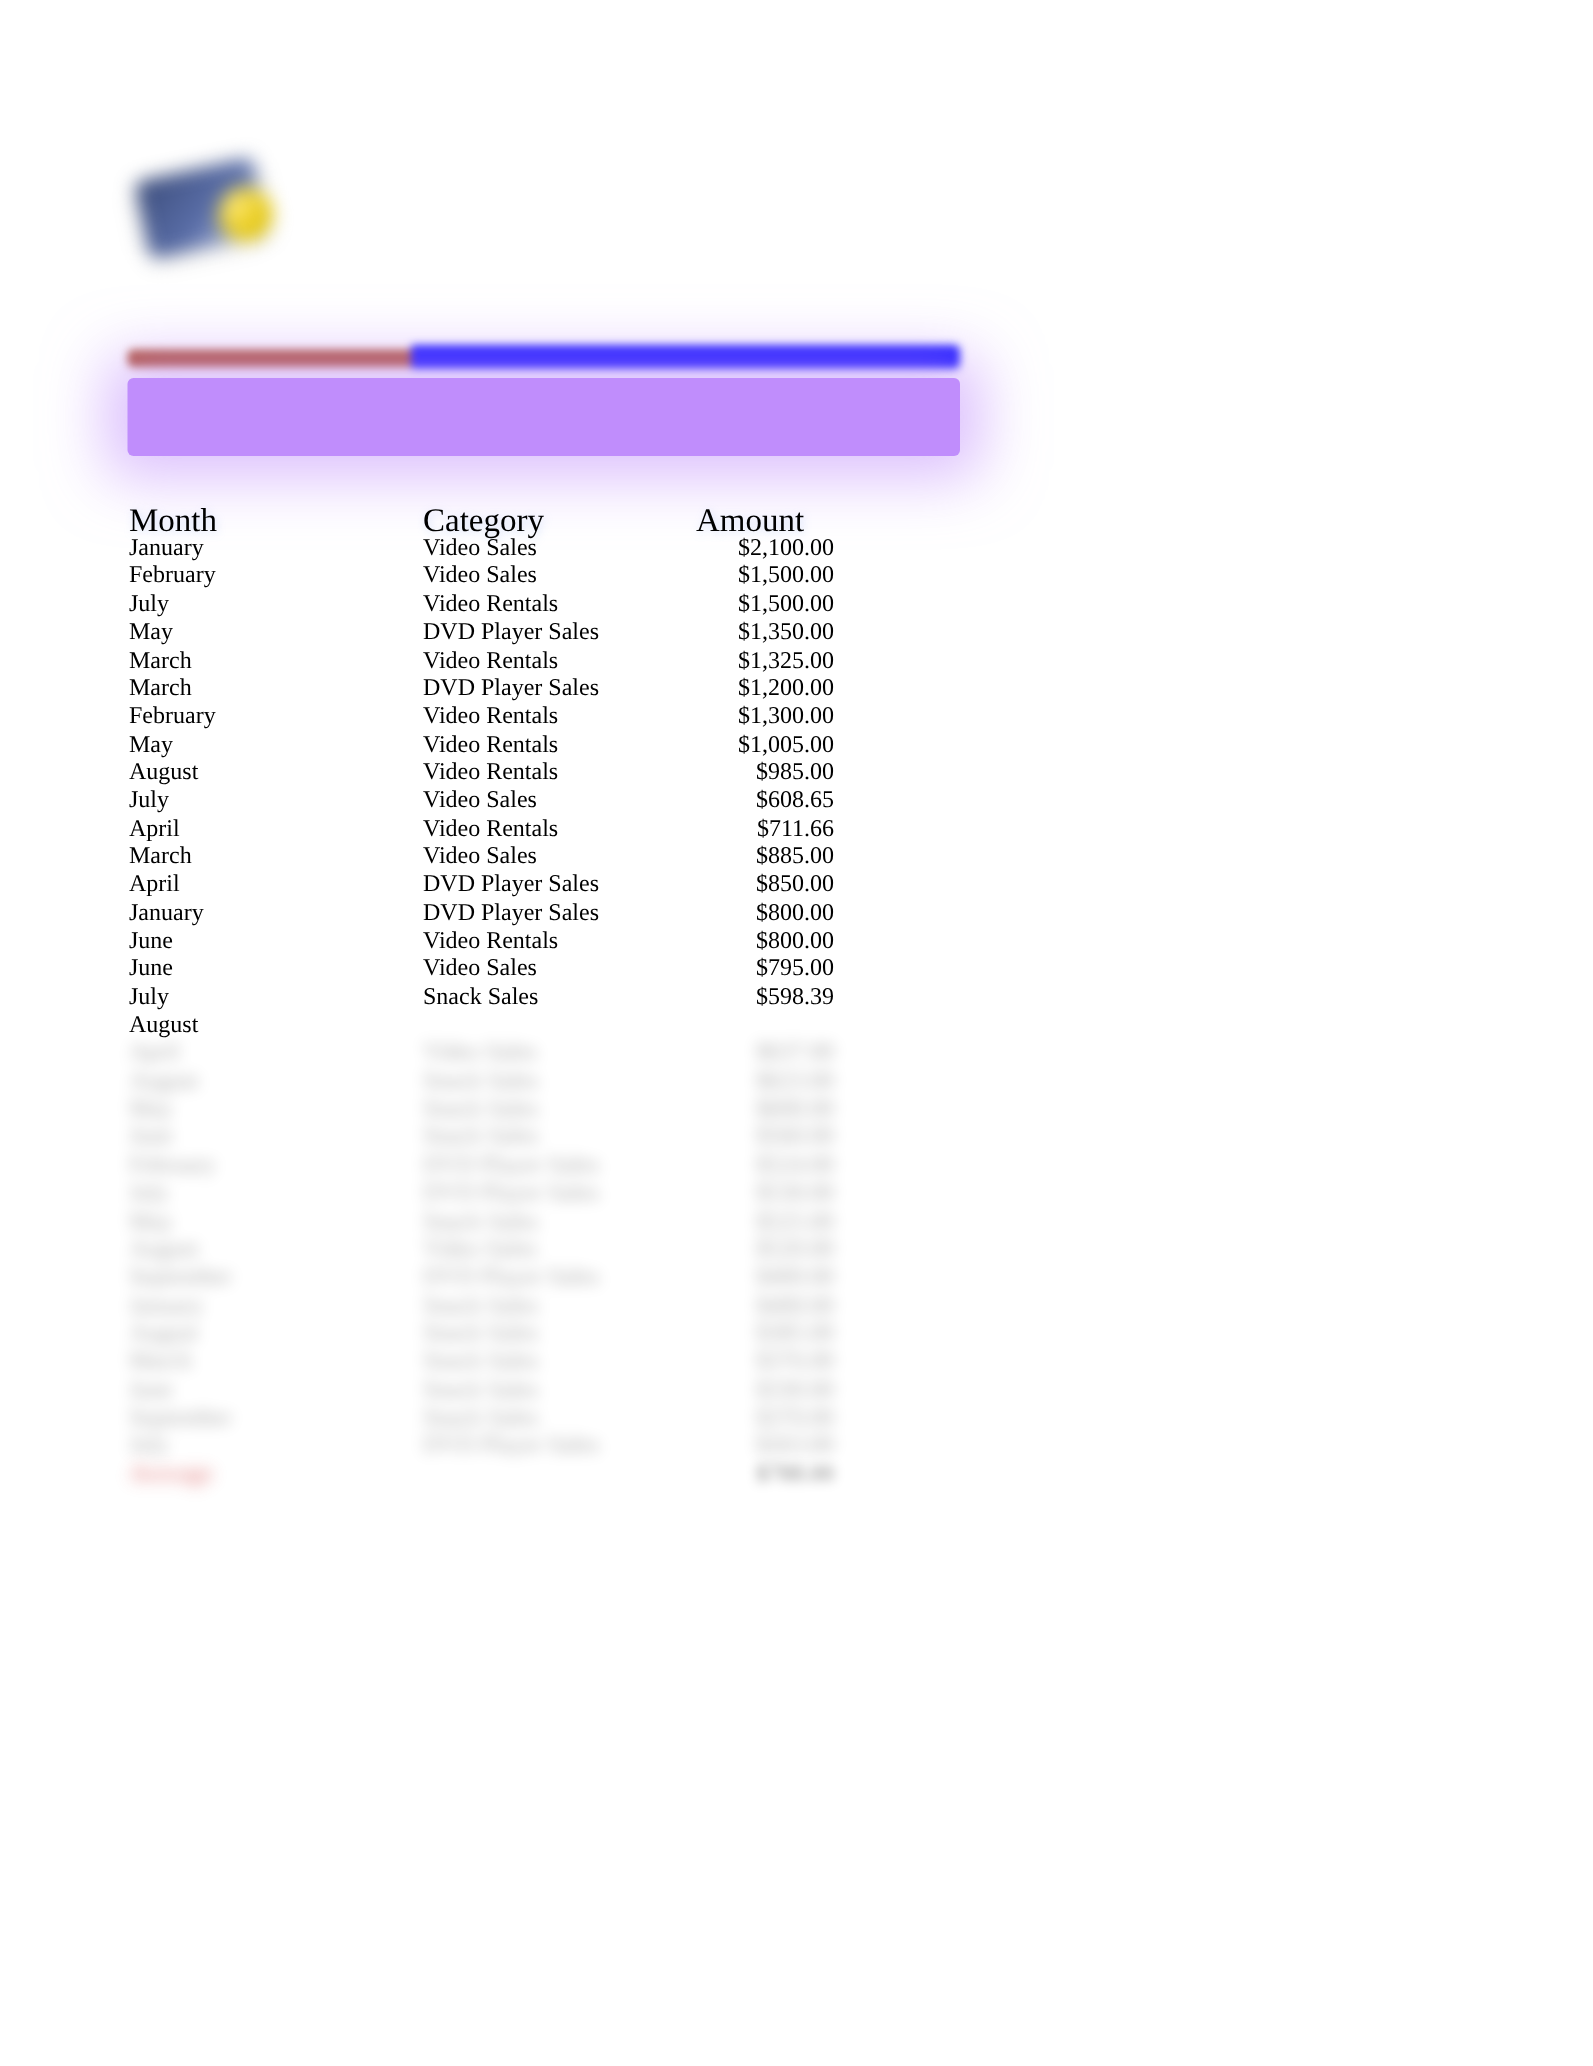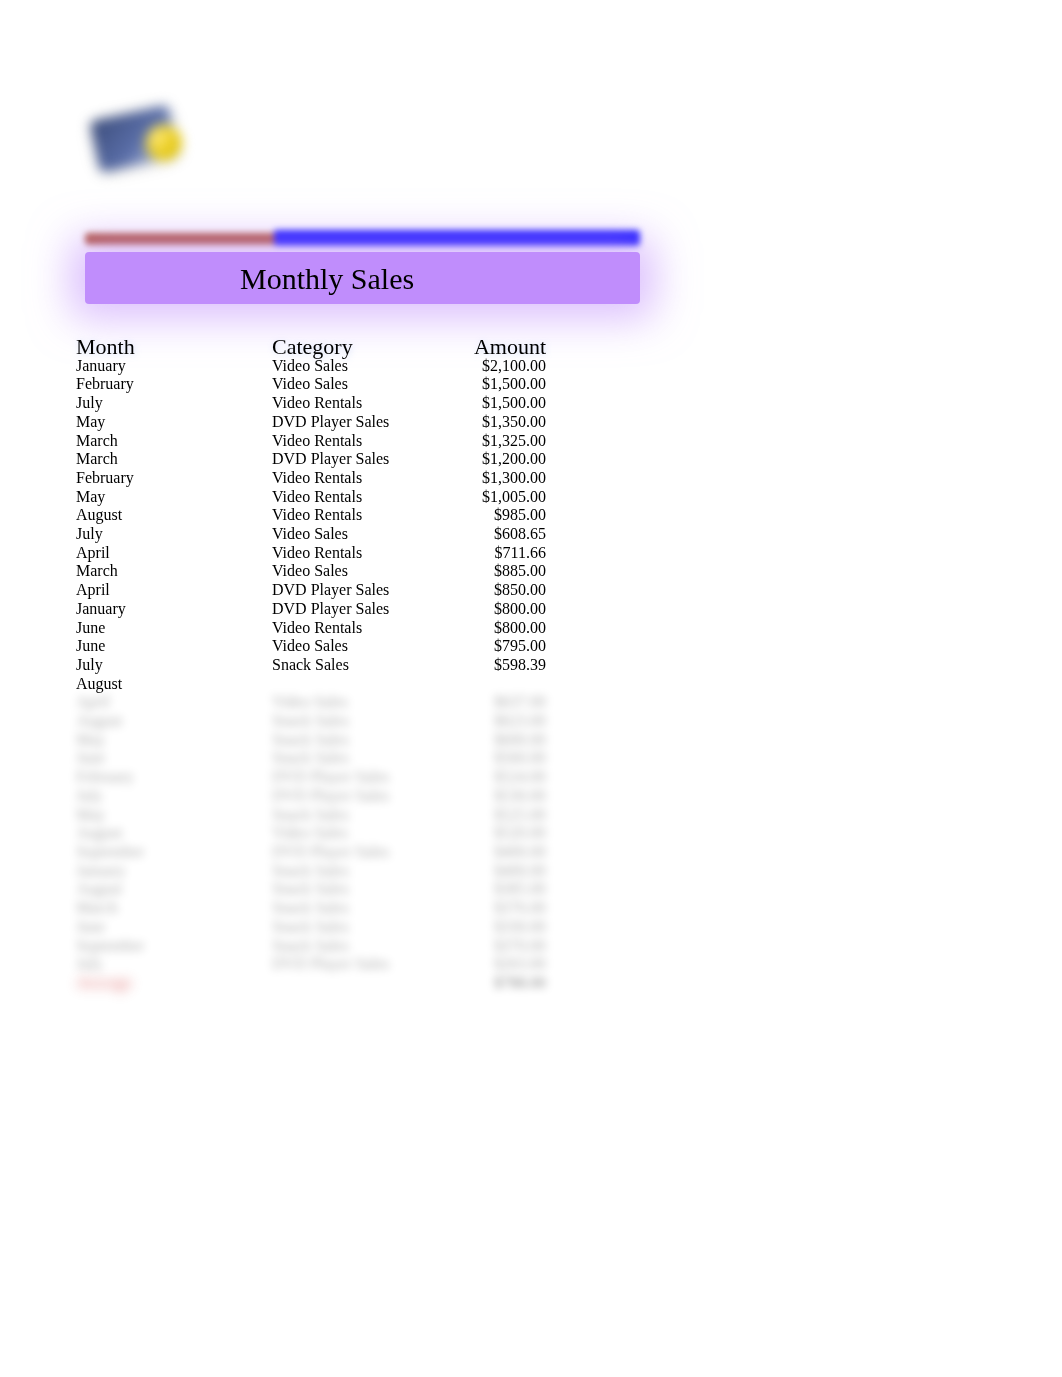--- a/index.html
+++ b/index.html
@@ -65,21 +65,21 @@
     border-radius: 4px;
   }
   .title-text {
     position: absolute;
     left: 240px; top: 262px;
     font-size: 30px;
     color: #000;
   }
   .table {
     position: absolute;
-    left: 76px; top: 338px;
+    left: 86px; top: 338px;
     width: 470px;
     font-size: 16px;
     line-height: 18.7px;
   }
   .row { display: flex; }
   .col-month { flex: 0 0 196px; }
   .col-cat   { flex: 0 0 162px; }
   .col-amt   { flex: 0 0 112px; text-align: right; }
   .header-row .col-month, .header-row .col-cat, .header-row .col-amount {
     font-size: 22px;
@@ -103,27 +103,26 @@
     <div class="logo-card"></div>
     <div class="logo-clip"></div>
   </div>
 
   <div class="divider-wrap">
     <div class="divider-left"></div>
     <div class="divider-right"></div>
   </div>
 
   <div class="title-box"></div>
-  <div class="title-text">Monthly Sales</div>
 
   <div class="table">
     <div class="row header-row">
       <div class="col-month">Month</div>
       <div class="col-cat">Category</div>
-      <div class="col-amount col-amt" style="text-align:right">Amount</div>
+      <div class="col-amount col-amt" style="text-align:center">Amount</div>
     </div>
     <div id="rows-sharp">
         <div class="row">
           <div class="col-month">January</div>
           <div class="col-cat">Video Sales</div>
           <div class="col-amt">$2,100.00</div>
         </div>
         <div class="row">
           <div class="col-month">February</div>
           <div class="col-cat">Video Sales</div>

